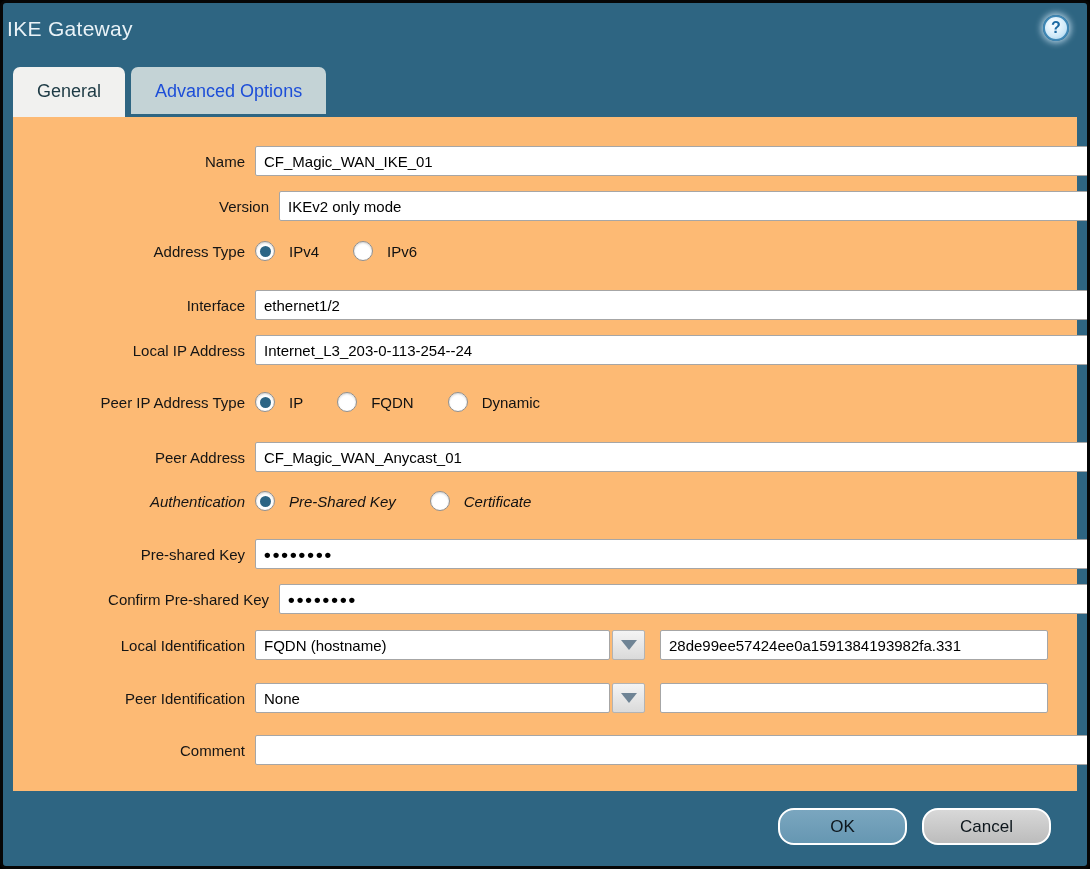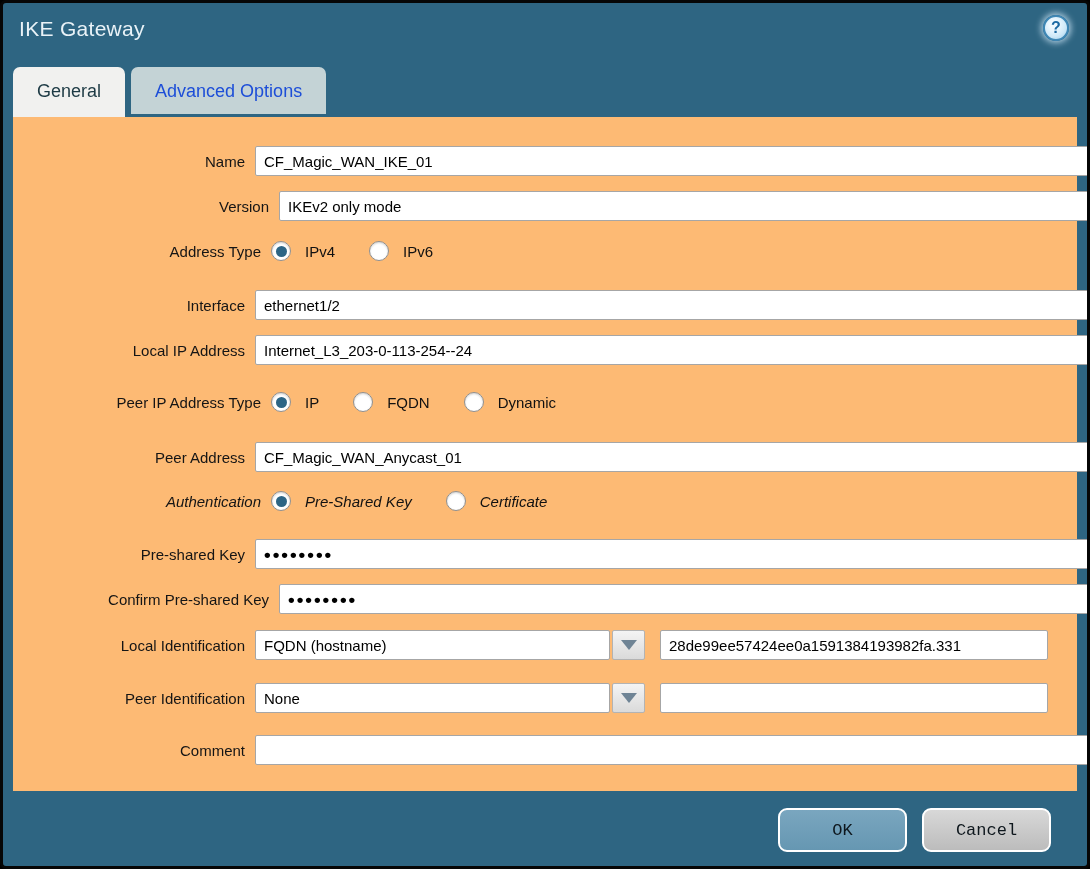--- a/index.html
+++ b/index.html
@@ -12,21 +12,21 @@
     position: relative;
     width: 1090px; height: 869px;
     background: #2e6582;
     border: 3px solid #060606;
     border-radius: 6px;
     overflow: hidden;
   }
   
   .titlebar { height: 58px; position: relative; }
   .title {
-    position: absolute; left: 16px; top: 14px;
+    position: absolute; left: 4px; top: 14px;
     font-size: 21px; color: #e9f2f7; letter-spacing: .3px;
   }
   .help-btn {
     position: absolute; right: 18px; top: 12px;
     width: 26px; height: 26px; border-radius: 50%;
     background: radial-gradient(circle at 40% 35%, #f0f9ff 20%, #cfe9f8 60%, #9ecdea);
     border: 2px solid #3e87b5;
     box-shadow: 0 0 6px 2px rgba(215, 238, 252, .75);
     display: flex; align-items: center; justify-content: center;
     color: #1d6aa3; font-weight: bold; font-size: 16px;
@@ -73,21 +73,21 @@
     display: flex; align-items: center; justify-content: center;
     cursor: pointer;
   }
   .dd-arrow {
     width: 0; height: 0;
     border-left: 8px solid transparent;
     border-right: 8px solid transparent;
     border-top: 10px solid #6f8495;
   }
   
-  .row.radio-row { height: 28px; margin-left: 16px; }
+  .row.radio-row { height: 28px; }
   .radio-group { display: flex; align-items: center; gap: 34px; }
   .radio { display: flex; align-items: center; gap: 14px; cursor: pointer; }
   .rb {
     width: 20px; height: 20px; border-radius: 50%;
     background: #fff; border: 1px solid #8f8f8f;
     box-shadow: inset 0 1px 2px rgba(0,0,0,.18);
     display: inline-flex; align-items: center; justify-content: center;
     flex: none;
   }
   .rb.checked::after {
@@ -106,23 +106,23 @@
   .mb24 { margin-bottom: 24px; font-style: italic; }
   .mb25 { margin-bottom: 25px; }
   .mb26 { margin-bottom: 26px; }
   .mb0  { margin-bottom: 0; }
   
   .footer {
     height: 83px; display: flex; justify-content: flex-end;
     padding: 17px 36px 0 0; gap: 15px;
   }
   .btn {
-    width: 129px; height: 44px;
-    border: 2px solid #fff; border-radius: 9px;
-    font-family: Liberation Mono, monospace;
+    width: 129px; height: 37px;
+    border: 2px solid #fff; border-radius: 16px;
+    font-family: Liberation Sans, sans-serif;
     font-size: 17px; color: #0d161c; cursor: pointer;
   }
   .btn-ok { background: linear-gradient(#7aa6bf, #6697b2); }
   .btn-cancel { background: linear-gradient(#d8d8d8, #bcbcbc); }
 </style>
 </head>
 <body>
 
 <div class="dialog">
 

